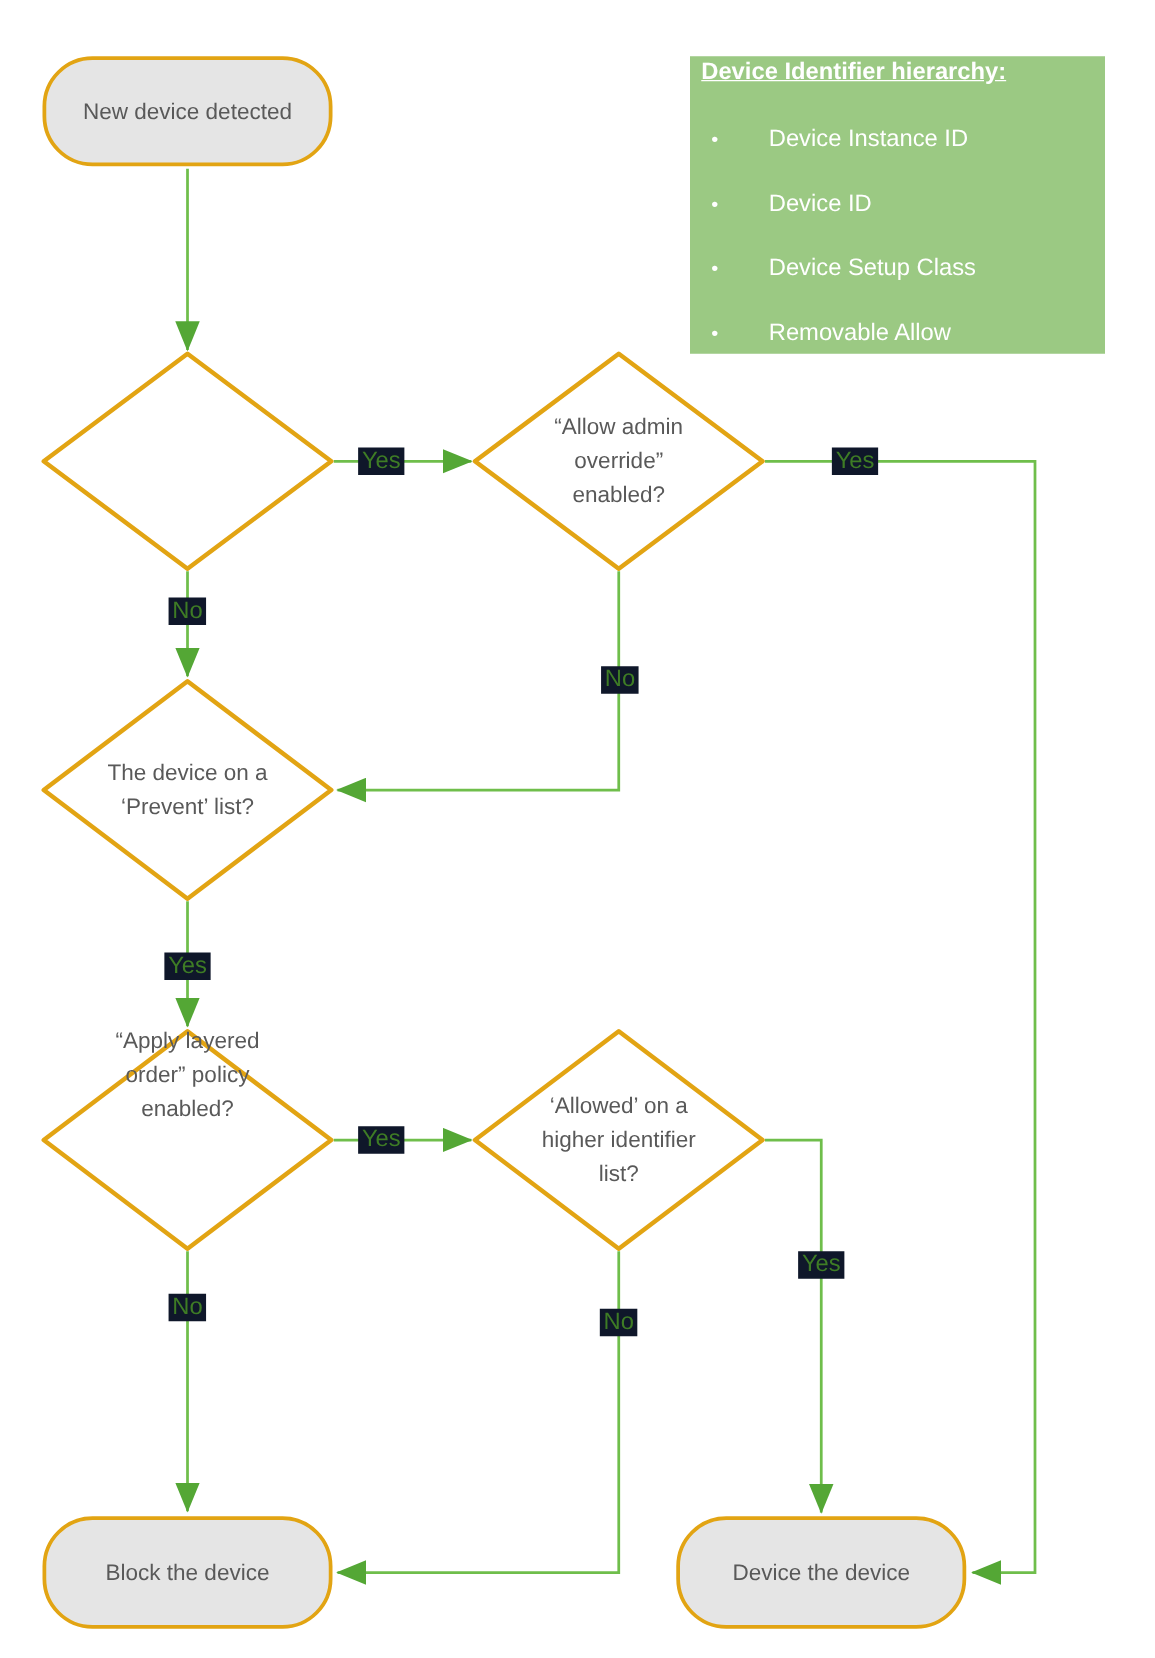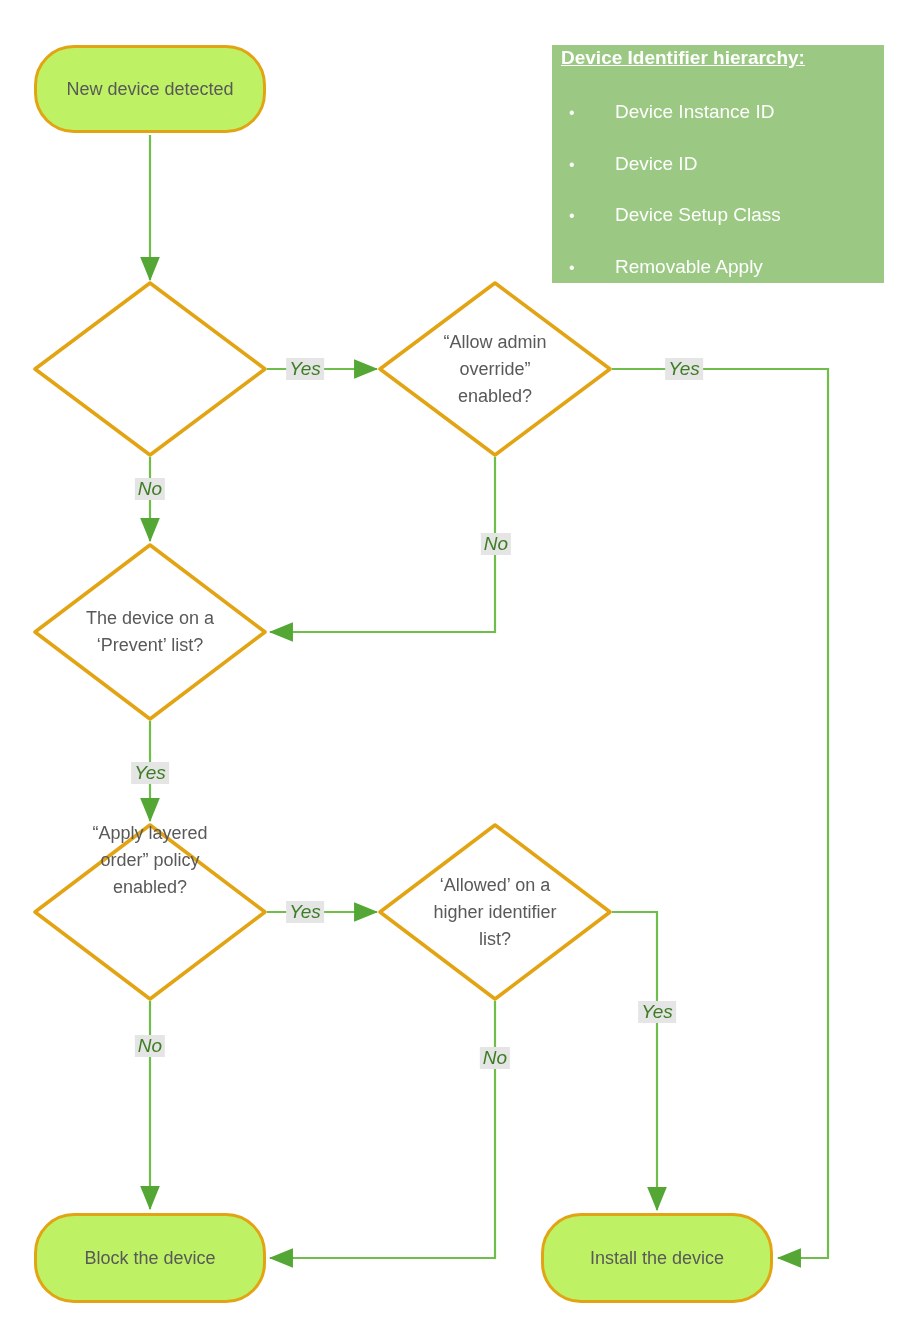--- a/index.html
+++ b/index.html
@@ -18,33 +18,33 @@
     font-family: "Liberation Sans", sans-serif;
   }
   .canvas { position: relative; width: 924px; height: 1326px; background: #fff; overflow: hidden; }
   svg.wires { position: absolute; left: 0; top: 0; width: 924px; height: 1326px; }
   svg.wires polyline { fill: none; stroke: var(--connector-line); stroke-width: 2.2px; }
   svg.wires polygon.decision { fill: #ffffff; stroke: var(--shape-border); stroke-width: 3.6px; stroke-linejoin: round; }
   #arrowhead-shape { fill: var(--arrowhead); }
 
   .node {
     position: absolute; display: flex; align-items: center; justify-content: center;
-    text-align: right; background: #bef264;
+    text-align: right; background: #e5e5e5;
     border: 3.6px solid var(--shape-border); border-radius: 40px;
     color: var(--node-text); font-size: 18px; line-height: 24px;
   }
   .dlabel {
     position: absolute; transform: translate(-50%, -50%);
     width: 210px; text-align: center; white-space: pre-line;
     color: var(--node-text); font-size: 18px; line-height: 27px;
   }
   .elabel {
     position: absolute; transform: translate(-50%, -50%);
-    background: #e5e5e5; padding: 0 3px;
-    color: var(--edge-label-text); font-size: 19px; line-height: 22px; font-style: italic;
+    background: #0f172a; padding: 0 3px;
+    color: var(--edge-label-text); font-size: 19px; line-height: 22px;
   }
   .note {
     position: absolute; left: 552px; top: 45px; width: 332px; height: 238px;
     background: var(--note-background); color: var(--note-text);
     display: flex; flex-direction: column; justify-content: space-between;
     padding-left: 9px; font-size: 19px;
   }
   .note-title { font-weight: bold; text-decoration: underline; line-height: 26px; margin-bottom: 5px; }
   .note-item { display: flex; align-items: baseline; line-height: 31px; }
   .bullet { width: 54px; padding-left: 8px; flex: none; font-size: 16px; }
@@ -100,21 +100,21 @@
     <polygon class="decision" points="495,825 610,912 495,999 380,912"></polygon>
   </svg>
 
   <div class="node" style="left:34px; top:45px; width:232px; height:88px;">
     <span>New device detected</span>
   </div>
   <div class="node" style="left:34px; top:1213px; width:232px; height:90px;">
     <span>Block the device</span>
   </div>
   <div class="node" style="left:541px; top:1213px; width:232px; height:90px;">
-    <span>Install the device</span>
+    <span>Device the device</span>
   </div>
 
   <div class="dlabel" style="left:495px; top:369px;">“Allow admin
 override”
 enabled?</div>
   <div class="dlabel" style="left:150px; top:632px;">The device on a
 ‘Prevent’ list?</div>
   <div class="dlabel" style="left:150px; top:860px;">“Apply layered
 order” policy
 enabled?</div>
@@ -141,17 +141,17 @@
     <div class="note-item">
       <span class="bullet"></span>
       <span>Device ID</span>
     </div>
     <div class="note-item">
       <span class="bullet"></span>
       <span>Device Setup Class</span>
     </div>
     <div class="note-item">
       <span class="bullet"></span>
-      <span>Removable Apply</span>
+      <span>Removable Allow</span>
     </div>
   </div>
 
 </div>
 
 </body></html>

